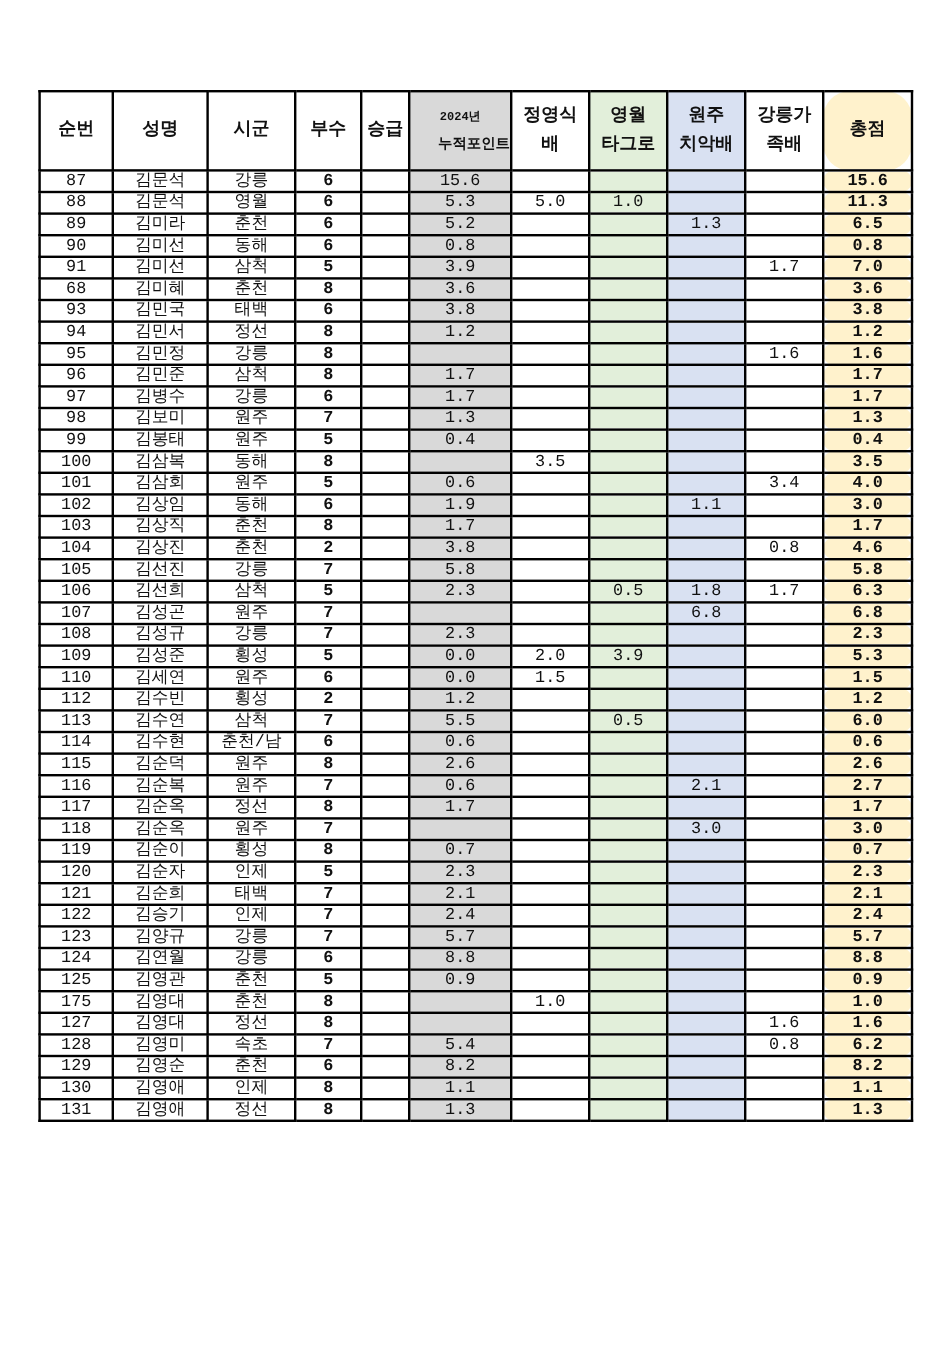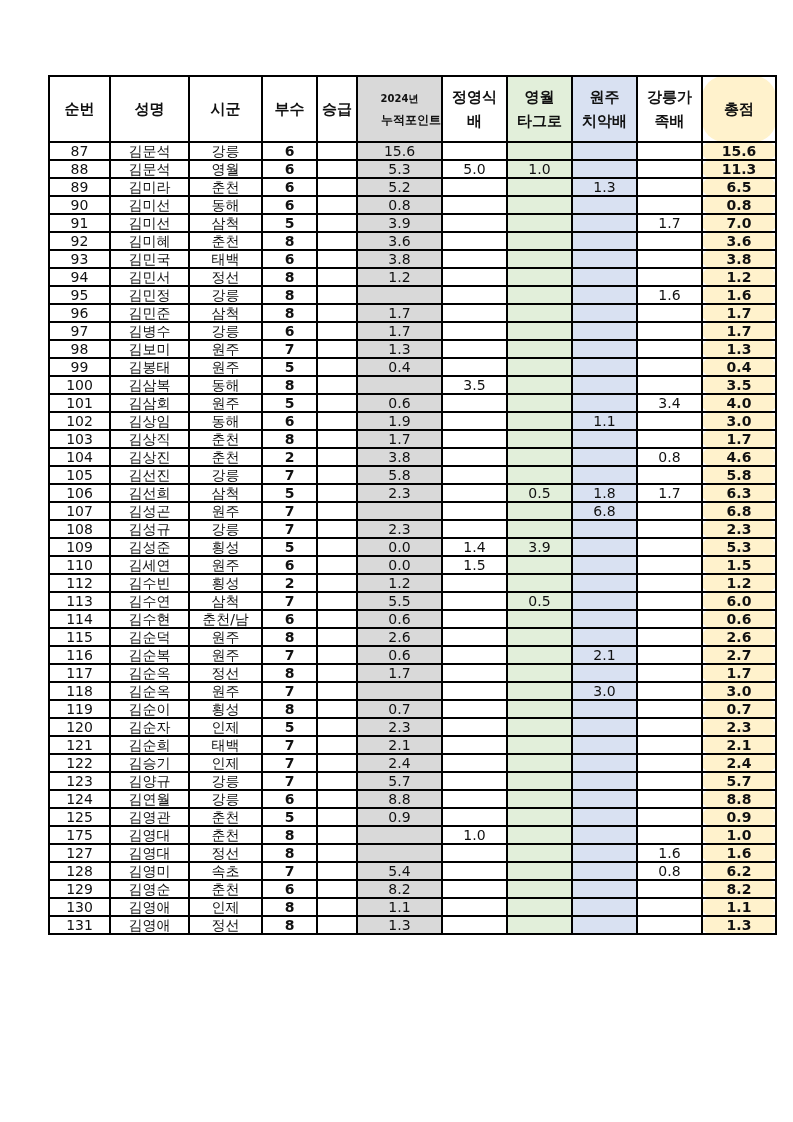--- a/index.html
+++ b/index.html
@@ -1,20 +1,21 @@
 <!DOCTYPE html>
 <html><head>
 <meta charset="utf-8">
 <style>
   html, body { margin:0; padding:0; background:#ffffff; }
   body { width:793px; height:1122px; position:relative; font-family:"DejaVu Sans", sans-serif; }
   table.sheet {
-    position:absolute; left:48px; top:75px;
+    position:absolute; left:32px; top:75px;
     border-collapse:collapse; table-layout:fixed;
     width:727px;
+    font-family:Liberation Mono, monospace;
   }
   table.sheet th, table.sheet td {
     border:2px solid #000;
     padding:0; text-align:center; vertical-align:middle;
     overflow:hidden; white-space:nowrap;
   }
   table.sheet th {
     height:64px; font-weight:bold; font-size:15px; color:#111;
     line-height:24px;
   }
@@ -139,21 +140,21 @@
         <td class="bold">5</td>
         <td></td>
         <td class="bg-gray">3.9</td>
         <td></td>
         <td class="bg-green"></td>
         <td class="bg-blue"></td>
         <td>1.7</td>
         <td class="bg-orange total">7.0</td>
       </tr>
       <tr>
-        <td>92</td>
+        <td>68</td>
         <td>김미혜</td>
         <td>춘천</td>
         <td class="bold">8</td>
         <td></td>
         <td class="bg-gray">3.6</td>
         <td></td>
         <td class="bg-green"></td>
         <td class="bg-blue"></td>
         <td></td>
         <td class="bg-orange total">3.6</td>
@@ -366,21 +367,21 @@
         <td></td>
         <td class="bg-orange total">2.3</td>
       </tr>
       <tr>
         <td>109</td>
         <td>김성준</td>
         <td>횡성</td>
         <td class="bold">5</td>
         <td></td>
         <td class="bg-gray">0.0</td>
-        <td>1.4</td>
+        <td>2.0</td>
         <td class="bg-green">3.9</td>
         <td class="bg-blue"></td>
         <td></td>
         <td class="bg-orange total">5.3</td>
       </tr>
       <tr>
         <td>110</td>
         <td>김세연</td>
         <td>원주</td>
         <td class="bold">6</td>

